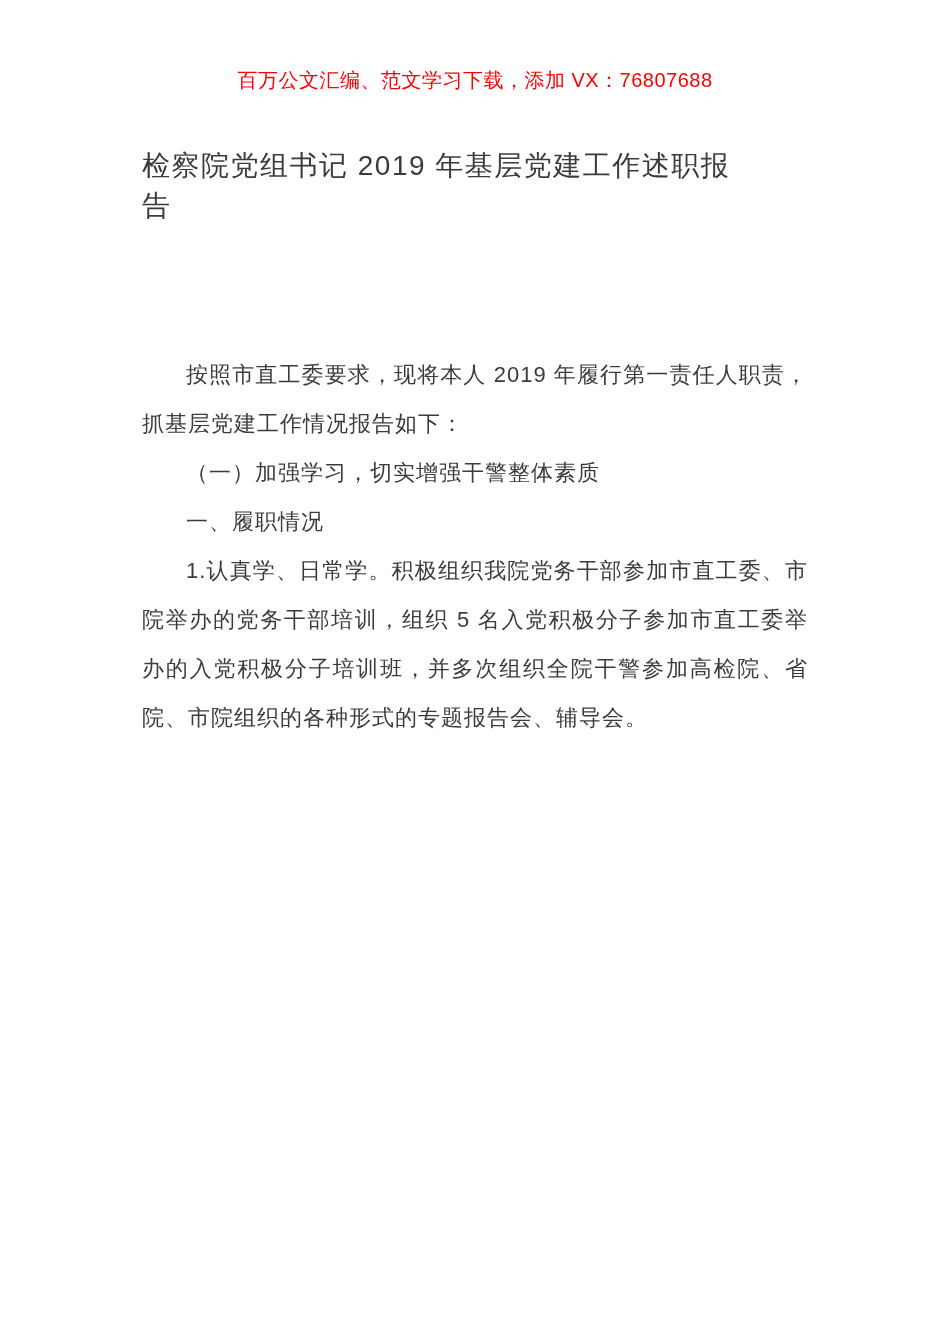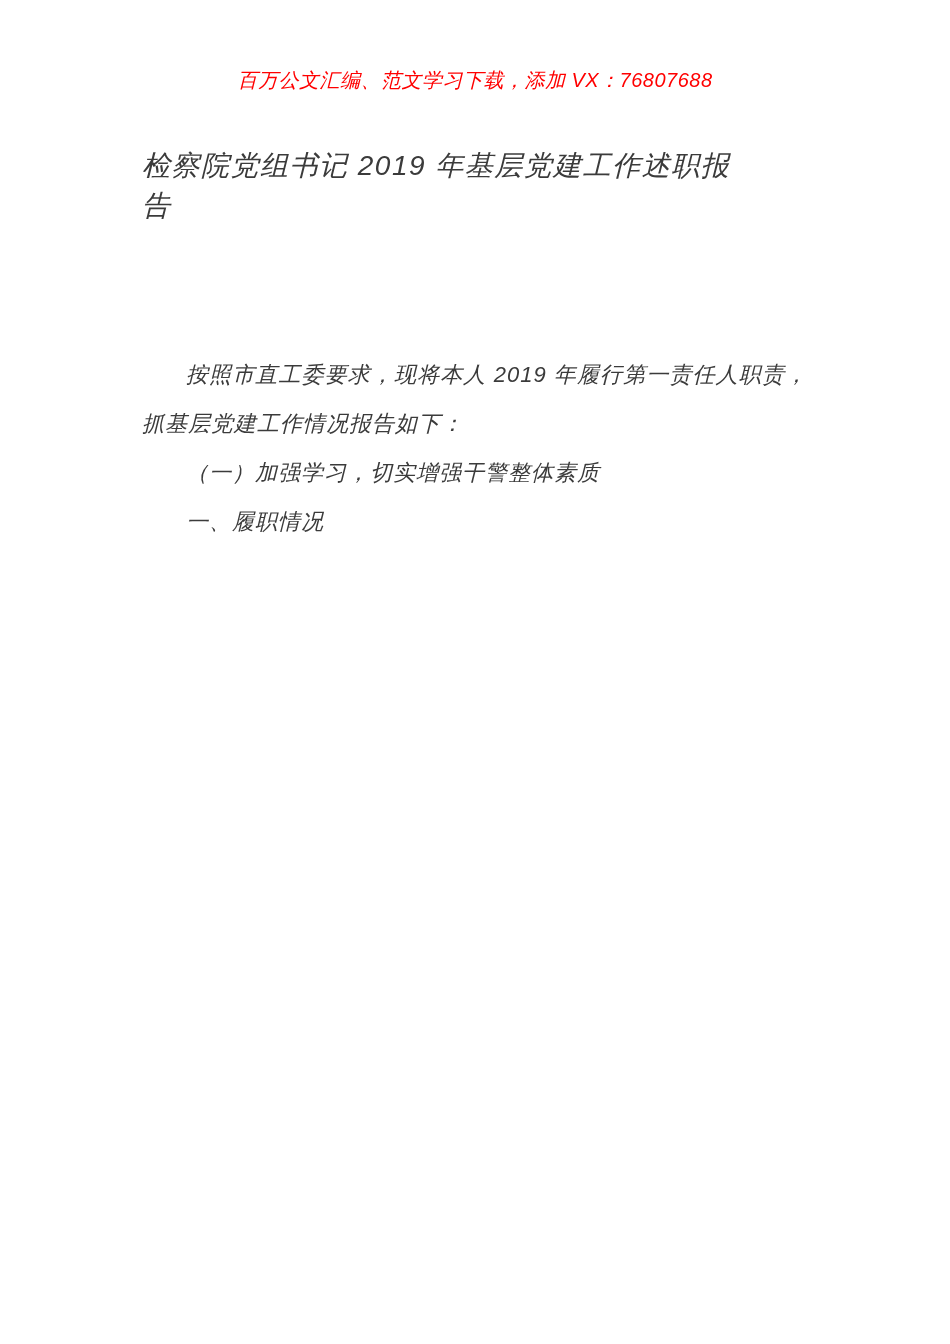--- a/index.html
+++ b/index.html
@@ -7,21 +7,20 @@
     padding: 0;
     background: #ffffff;
   }
   .page {
     position: relative;
     width: 950px;
     height: 1344px;
     background: #ffffff;
     overflow: hidden;
     font-family: "Liberation Sans", "DejaVu Sans", sans-serif;
-    font-style: italic;
   }
   .banner {
     padding-top: 66px;
     text-align: center;
     font-size: 20px;
     line-height: 28px;
     letter-spacing: 0.5px;
     color: #ff0000;
     font-weight: 400;
   }
@@ -55,15 +54,16 @@
 <div class="page">
 
   <div class="banner">百万公文汇编、范文学习下载，添加 VX：76807688</div>
 
   <h1 class="doc-title">检察院党组书记 2019 年基层党建工作述职报告</h1>
 
   <div class="doc-body">
     <p>按照市直工委要求，现将本人 2019 年履行第一责任人职责，抓基层党建工作情况报告如下：</p>
     <p>（一）加强学习，切实增强干警整体素质</p>
     <p>一、履职情况</p>
+    <p>1.认真学、日常学。积极组织我院党务干部参加市直工委、市院举办的党务干部培训，组织 5 名入党积极分子参加市直工委举办的入党积极分子培训班，并多次组织全院干警参加高检院、省院、市院组织的各种形式的专题报告会、辅导会。</p>
   </div>
 
 </div>
 
 </body></html>

